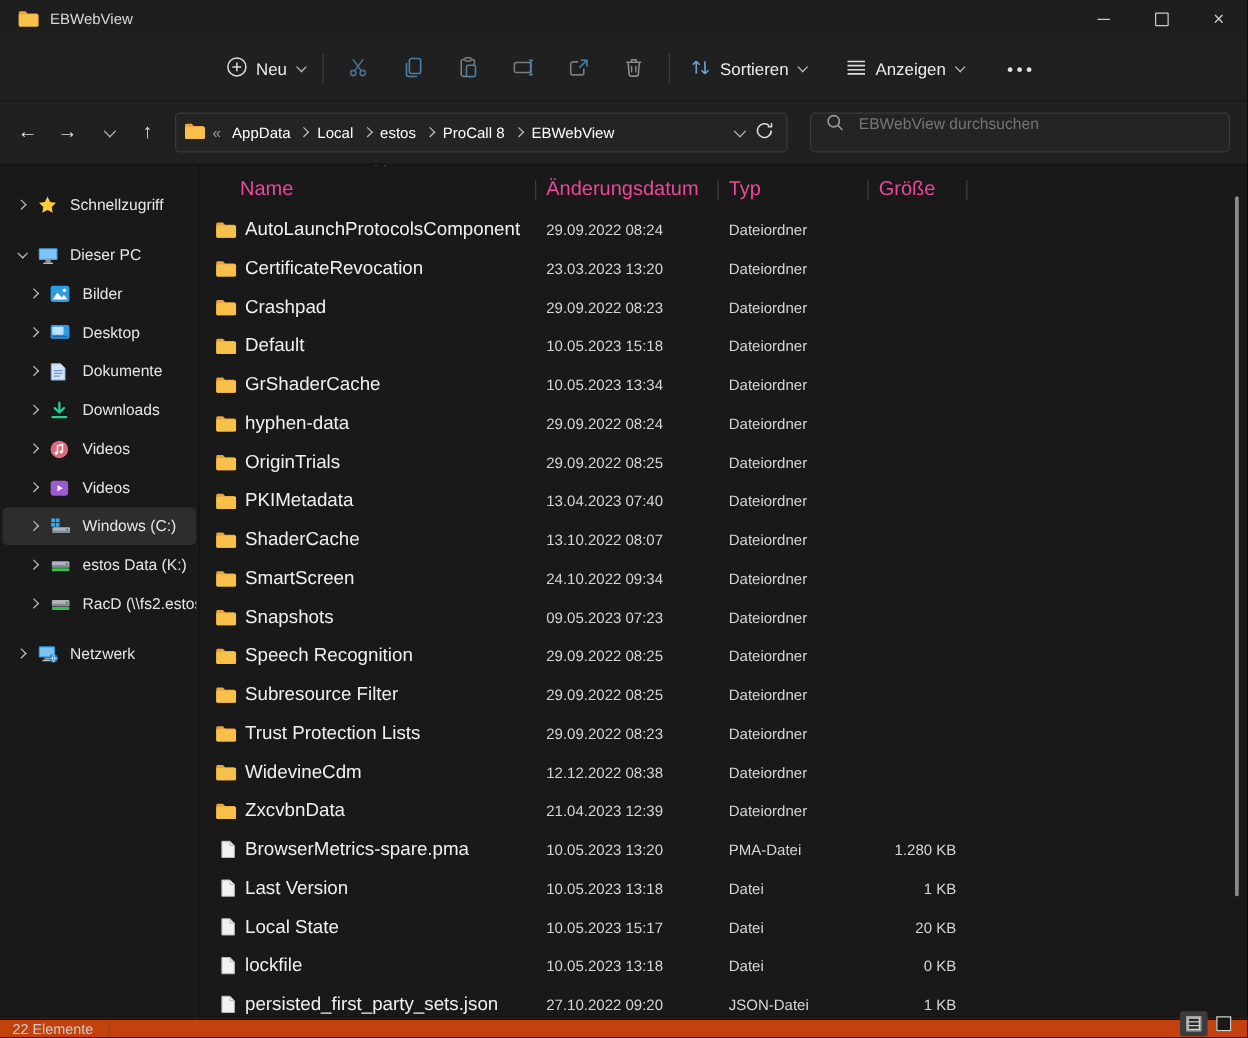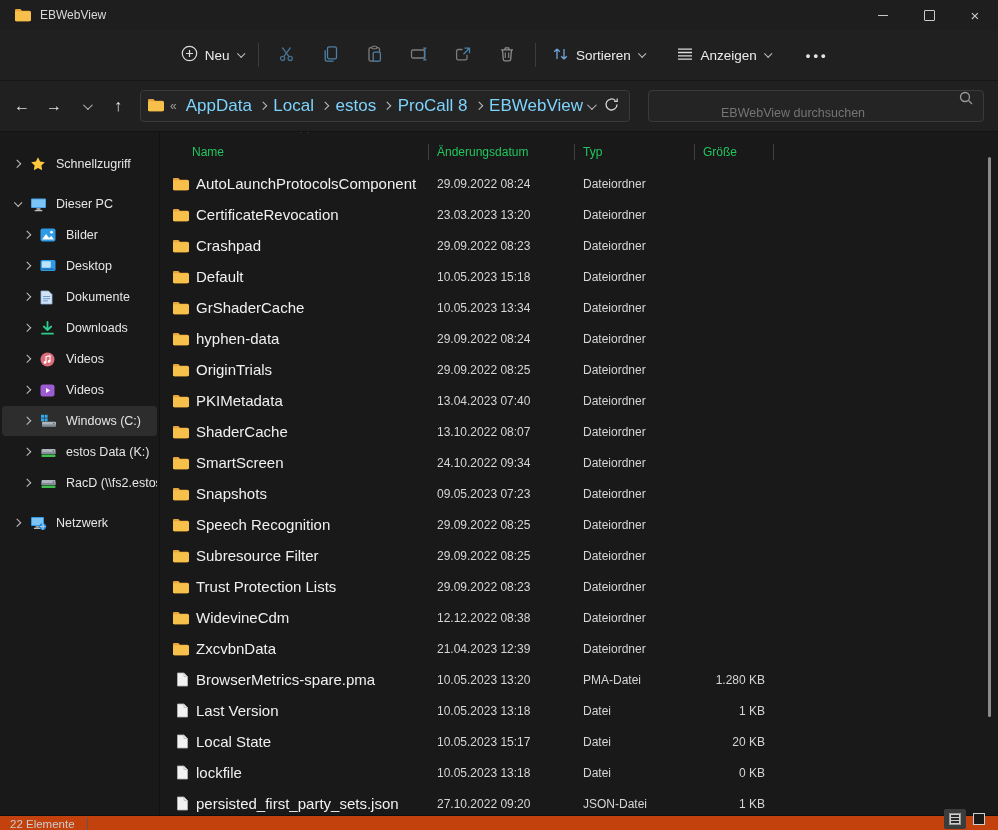--- a/index.html
+++ b/index.html
@@ -29,41 +29,41 @@
   .chev{display:inline-block;width:6px;height:6px;border-right:1.3px solid #bdbdbd;border-bottom:1.3px solid #bdbdbd;}
   .chev-d{transform:rotate(45deg) translateY(-2px);}
   .chev-r{transform:rotate(-45deg);}
   .chev-u{transform:rotate(-135deg) translateY(-2px);}
   .chev-sm{width:4.5px;height:4.5px;}
   
   .navbar{position:absolute;left:0;top:81px;width:998px;height:50px;background:#202020;display:flex;align-items:center;border-bottom:1px solid #141414;}
   .nav-arrow{width:32px;height:32px;display:flex;align-items:center;justify-content:center;color:#e0e0e0;font-size:16px;border-radius:4px;}
   .addressbox{margin-left:6px;width:490px;height:32px;background:#242424;border:1px solid #3a3a3a;border-radius:4px;display:flex;align-items:center;padding:0 6px;box-sizing:border-box;}
   .crumbs{display:flex;align-items:center;flex:1;overflow:hidden;}
-  .crumb{padding:0 7px;color:#7dd3fc;font-size:17px;white-space:nowrap;}
+  .crumb{padding:0 7px;color:#ffffff;font-size:12px;white-space:nowrap;}
   .crumb-sep{margin:0 1px;display:flex;align-items:center;}
   .addr-left-chev{color:#9e9e9e;font-size:12px;margin:0 2px 0 6px;}
   .addr-right{display:flex;align-items:center;gap:10px;margin-left:auto;padding-right:4px;}
-  .searchbox{margin-left:18px;width:336px;height:32px;background:#242424;border:1px solid #3a3a3a;border-radius:4px;display:flex;align-items:flex-end;box-sizing:border-box;flex-direction:column;}
+  .searchbox{margin-left:18px;width:336px;height:32px;background:#242424;border:1px solid #3a3a3a;border-radius:4px;display:flex;align-items:flex-start;box-sizing:border-box;}
   .searchbox input{background:transparent;border:none;outline:none;color:#9a9a9a;font-size:12.5px;width:260px;font-family:inherit;}
   .search-icon{margin:0 10px 0 12px;display:flex;}
   
   .bodyarea{position:absolute;left:0;top:132px;width:998px;height:683px;}
   .sidebar{position:absolute;left:0;top:0;width:160px;height:683px;background:#191919;border-right:1px solid #111;overflow:hidden;padding-top:16px;box-sizing:border-box;}
   .side-item{display:flex;align-items:center;height:30px;margin:1px 2px;border-radius:4px;white-space:nowrap;overflow:hidden;}
   .side-item.gap{margin-top:10px;}
   .side-item.lvl0{padding-left:10px;}
   .side-item.lvl1{padding-left:20px;}
   .side-item.selected{background:#2d2d2d;}
   .side-chev{width:10px;display:flex;justify-content:center;flex:0 0 10px;}
   .side-icon{margin-left:8px;flex:0 0 17px;display:flex;}
   .side-label{margin-left:9px;color:#e6e6e6;font-size:12.5px;}
   
   .filearea{position:absolute;left:161px;top:0;width:837px;height:683px;overflow:hidden;}
-  .colheader{position:relative;height:33px;display:grid;grid-template-columns:268px 146px 120px 79px;align-items:center;color:#22c55e;font-size:12px;margin-top:3px;}
+  .colheader{position:relative;height:33px;display:grid;grid-template-columns:268px 146px 120px 79px;align-items:center;color:#ec4899;font-size:16px;margin-top:3px;}
   .colheader .hcell{position:relative;height:20px;line-height:20px;}
   .hcell .htext{padding-left:8px;}
   .hcell-name .htext{padding-left:31px;}
   .hcell::after{content:"";position:absolute;right:0;top:2px;width:1px;height:16px;background:#3f3f3f;}
   .sort-caret{position:absolute;left:142px;top:-7px;}
   .rows{position:relative;}
   .frow{display:grid;grid-template-columns:35px 233px 146px 120px 84px;height:31px;align-items:center;}
   .frow .icell{display:flex;justify-content:flex-end;padding-right:7px;}
   .frow .name{color:#f0f0f0;font-size:15px;white-space:nowrap;overflow:hidden;}
   .frow .date,.frow .type{color:#d6d6d6;font-size:12px;padding-left:8px;}

